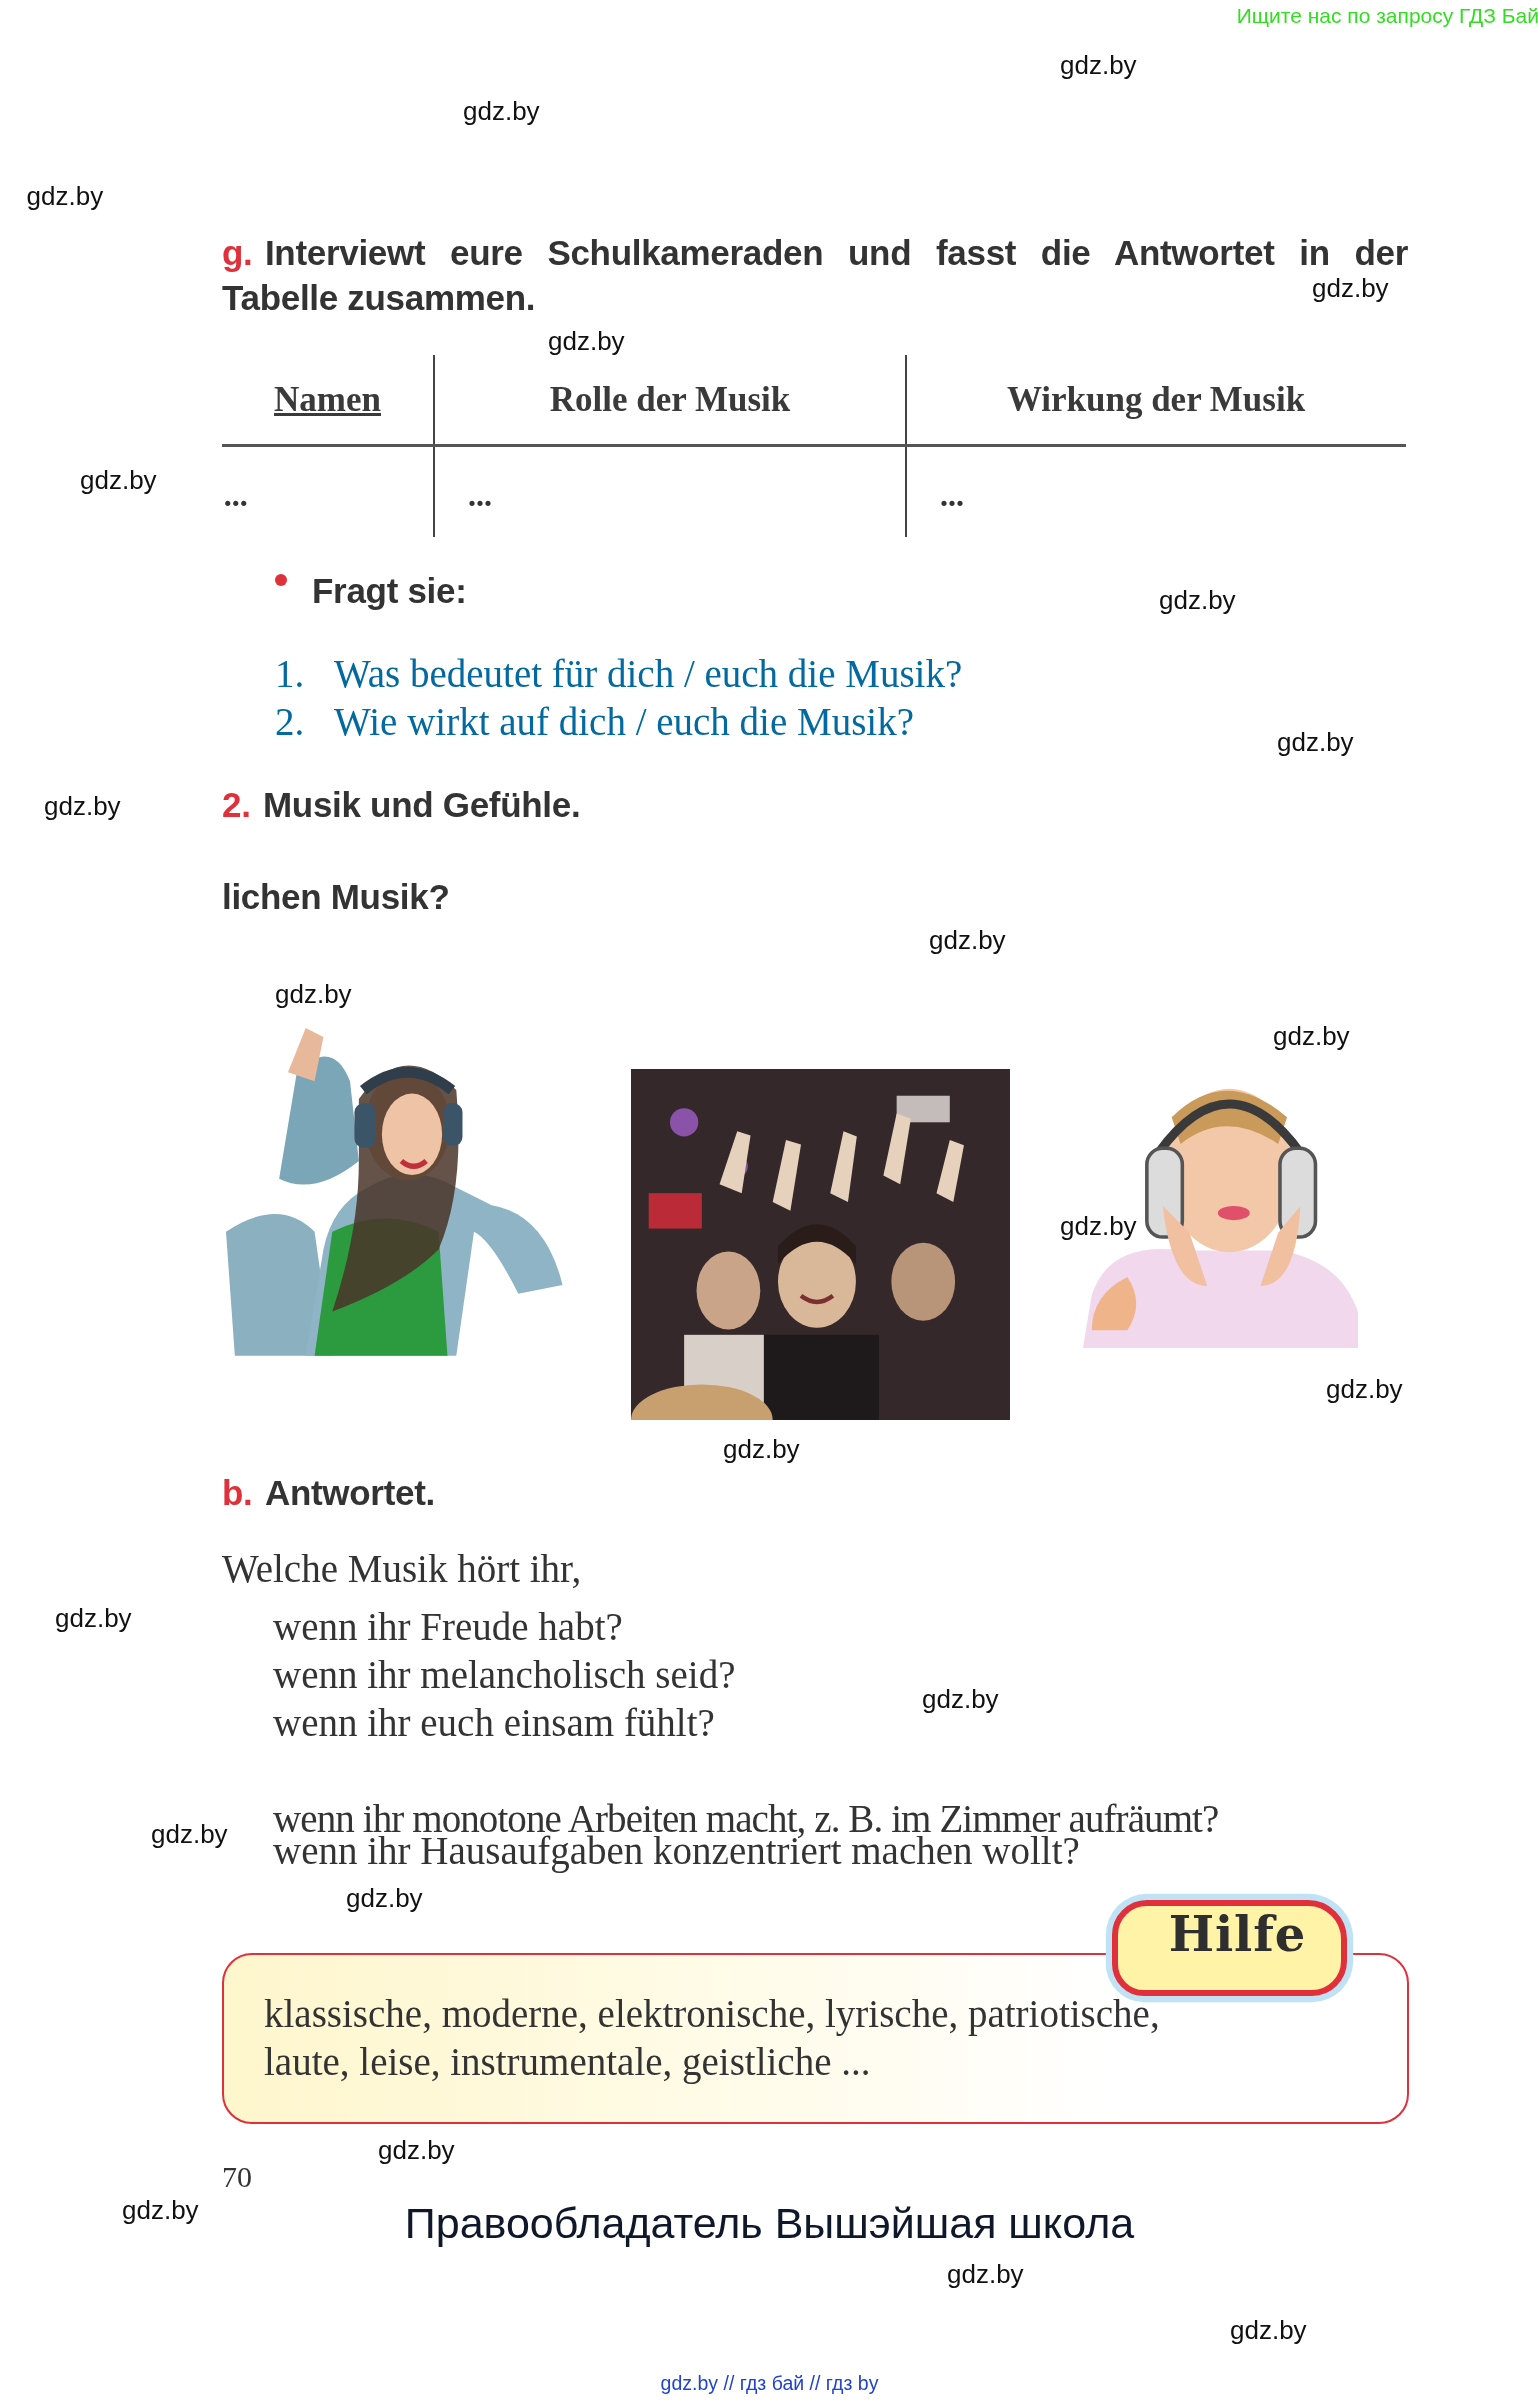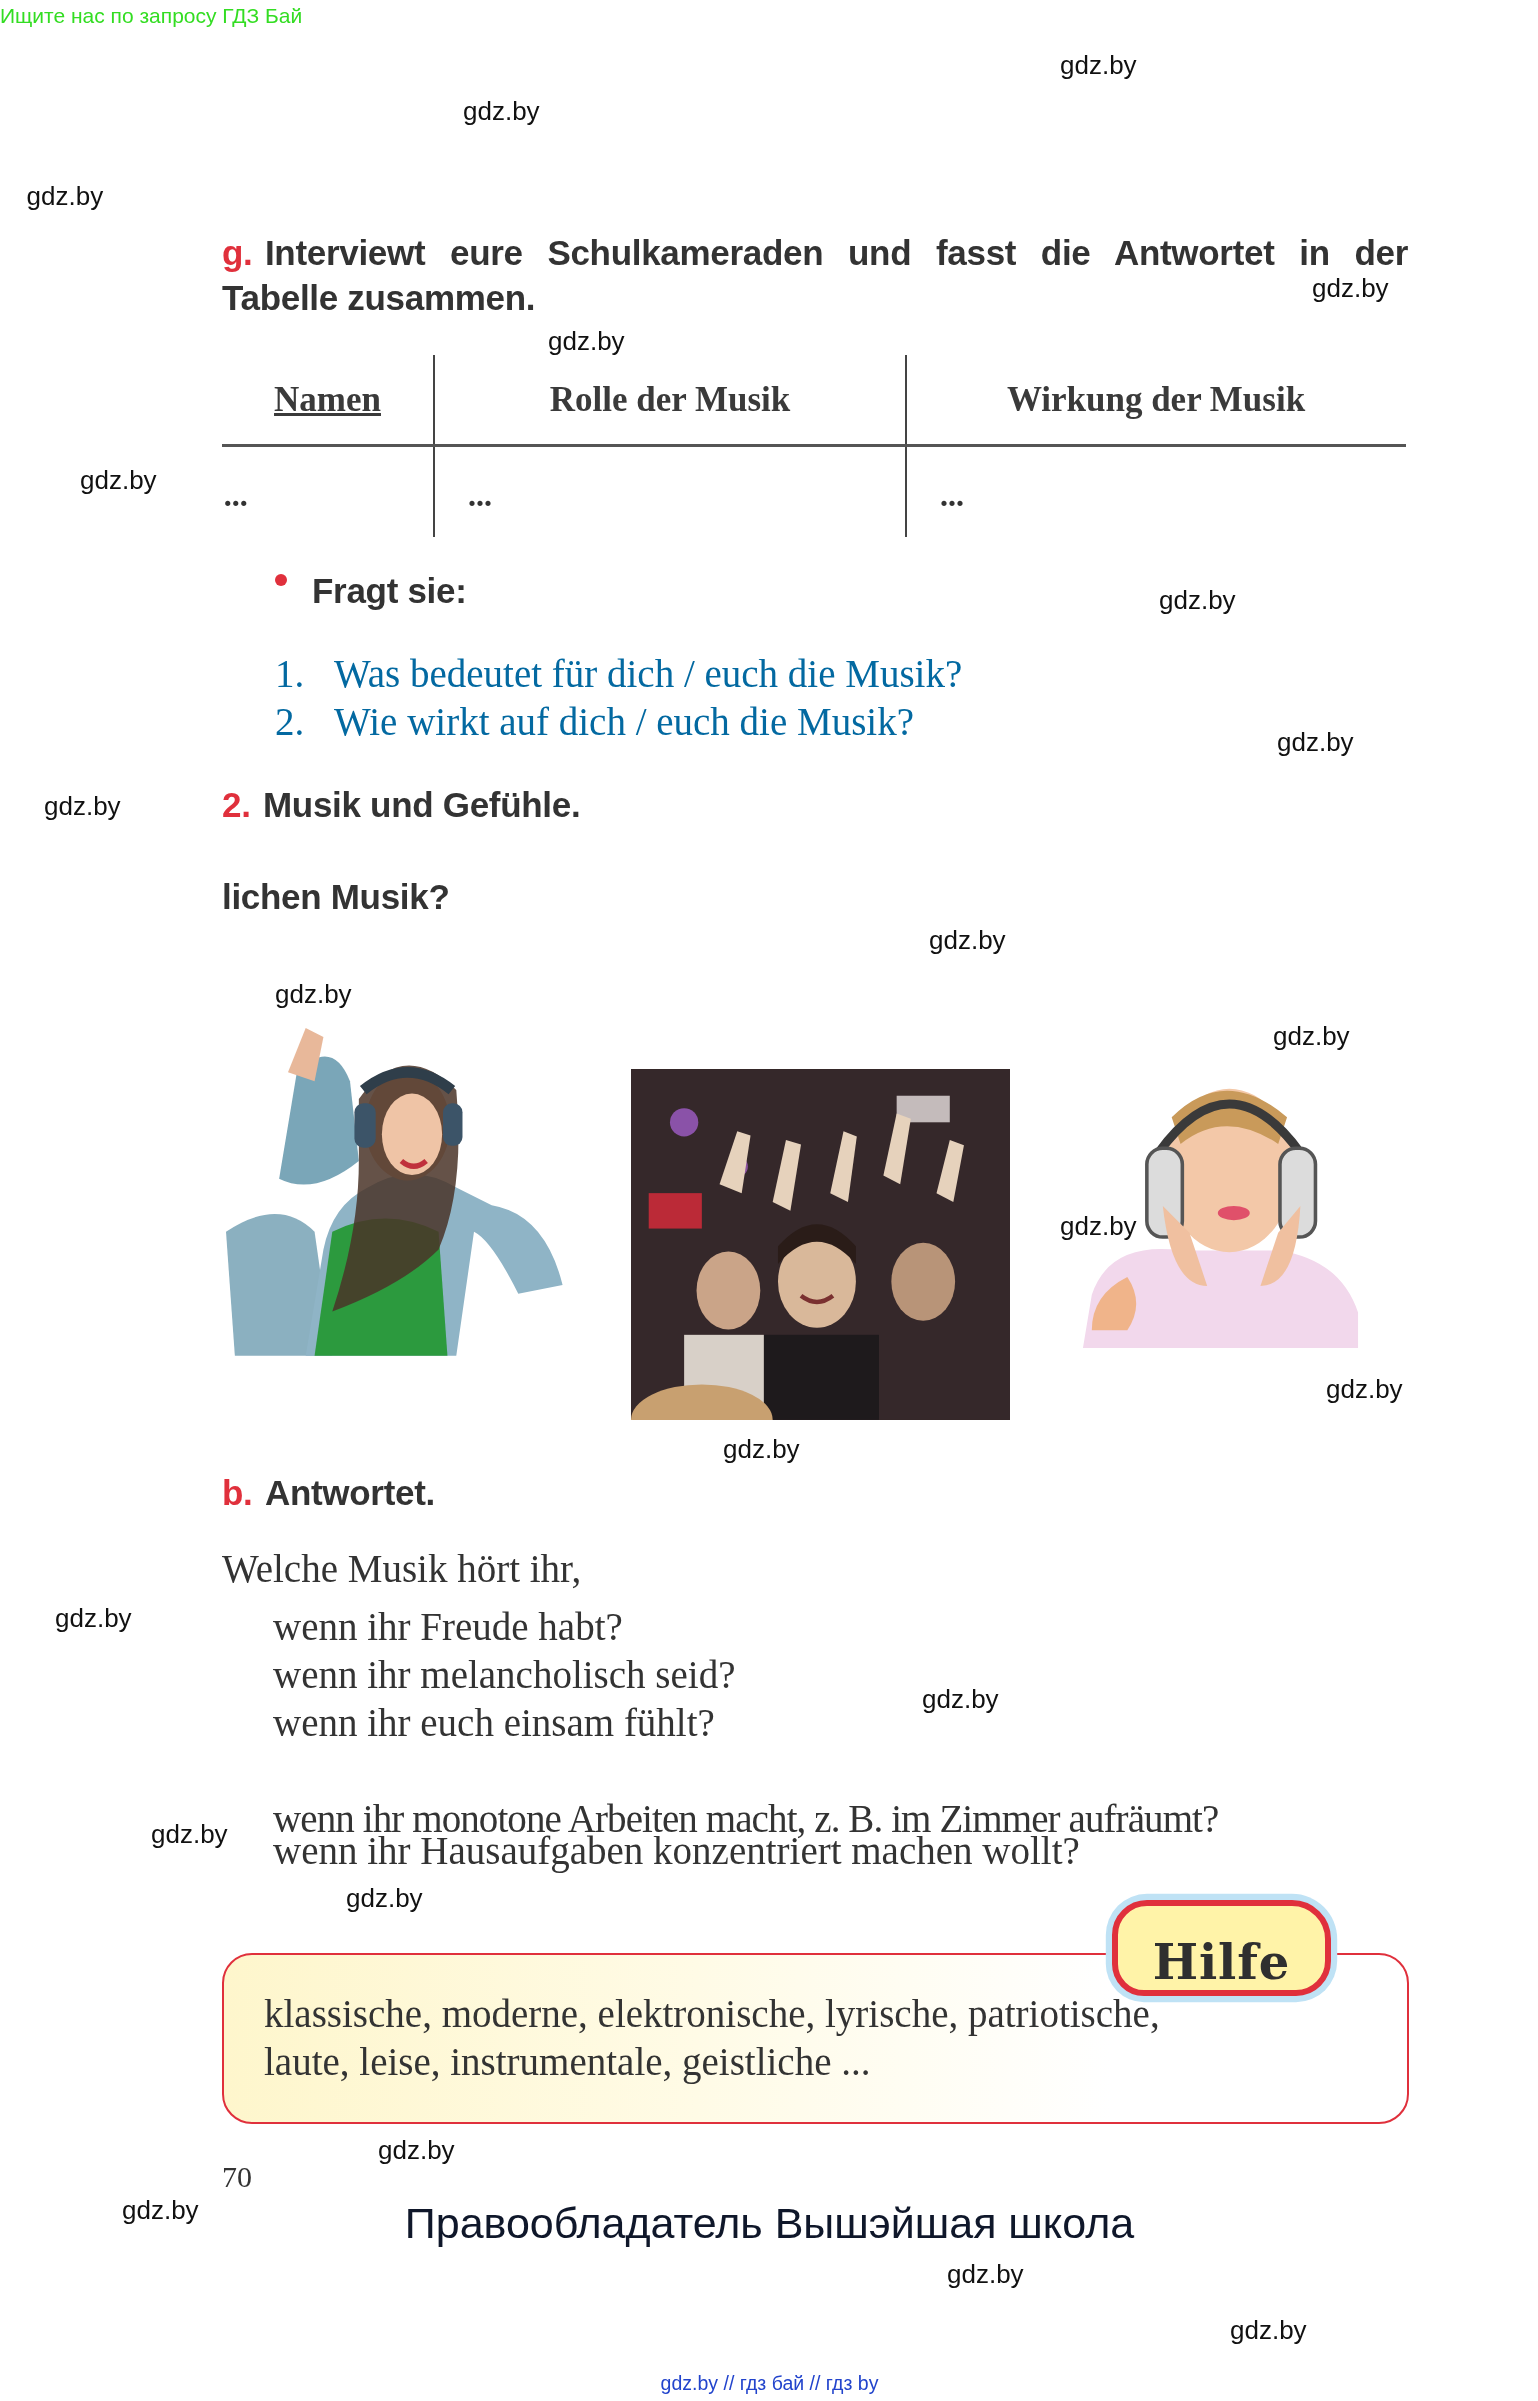--- a/index.html
+++ b/index.html
@@ -1,37 +1,37 @@
 <!DOCTYPE html>
 <html style="font-size:14px"><head>
 <meta charset="utf-8">
 <style>
   html, body { margin: 0; padding: 0; background: #ffffff; }
   body { width: 1539px; height: 2401px; position: relative; overflow: hidden; font-family: "Liberation Serif", serif; color: #333333; }
   .abs { position: absolute; }
   .wm { position: absolute; font-family: "Liberation Sans", sans-serif; font-size: 26px; color: #111; white-space: nowrap; }
-  .top-banner { position: absolute; top: 3.5px; left: 0; width: 1539px; text-align: left; font-family: "Liberation Sans", sans-serif; font-size: 21px; color: #33dd22; }
+  .top-banner { position: absolute; top: 3.5px; left: 0; width: 1539px; text-align: right; font-family: "Liberation Sans", sans-serif; font-size: 21px; color: #33dd22; }
   .sans-b { font-family: "Liberation Sans", sans-serif; font-weight: bold; color: #333; letter-spacing: -0.3px; }
   .red { color: #e0303c; }
   .task { position: absolute; left: 222px; width: 1186px; font-size: 35px; line-height: 45px; }
   .task .num { margin-right: 12.4px; }
   
   .tbl { position: absolute; left: 222px; top: 355px; width: 1184px; height: 182px; }
   .tbl .vline { position: absolute; top: 0; width: 1.8px; height: 182px; background: #444; }
   .tbl .hline { position: absolute; left: 0; top: 89px; width: 1184px; height: 2.7px; background: #555; }
   .tbl .th { position: absolute; top: 25px; font-family: "Liberation Serif", serif; font-weight: bold; font-size: 35px; color: #3a3a3a; text-align: center; }
   .tbl .td { position: absolute; top: 122px; font-size: 32px; font-weight: bold; color: #333; }
   .bullet { position: absolute; left: 275px; top: 574px; width: 12.4px; height: 12.4px; border-radius: 50%; background: #e0303c; }
   .q { position: absolute; left: 275px; font-size: 39px; color: #0369a1; }
   .q .n { display: inline-block; width: 59px; }
   .serif-line { position: absolute; font-size: 39px; color: #333; white-space: nowrap; }
   .img { position: absolute; overflow: hidden; }
   .hilfe-box { position: absolute; left: 222px; top: 1953px; width: 1183px; height: 167px; border: 2.7px solid #e0303c; border-radius: 30px; background: linear-gradient(90deg, #fef6cc 0%, #fffbe6 40%, #ffffff 75%); }
   .hilfe-text { position: absolute; left: 264px; font-size: 39px; color: #333; white-space: nowrap; }
-  .hilfe-badge { position: absolute; left: 1112px; top: 1900px; width: 207px; height: 84px; border-radius: 35px 39px 35px 32px; background: #fff3a8; border: 6.2px solid #e0303c; box-shadow: 0 0 0 6.2px #bfe2f5; display: flex; align-items: flex-end; justify-content: center; }
+  .hilfe-badge { position: absolute; left: 1112px; top: 1900px; width: 207px; height: 84px; border-radius: 35px 39px 35px 32px; background: #fff3a8; border: 6.2px solid #e0303c; box-shadow: 0 0 0 6.2px #bfe2f5; display: flex; align-items: flex-start; justify-content: center; padding-left: 16px; }
   .hilfe-badge span { font-family: "DejaVu Serif", serif; font-weight: bold; font-size: 48px; color: #2f2f2f; letter-spacing: 0.9px; }
   .page-num { position: absolute; left: 222px; top: 2160px; font-size: 30px; color: #333; }
   .copyright { position: absolute; left: 0; width: 1539px; top: 2199px; text-align: center; font-family: "Liberation Sans", sans-serif; font-size: 43px; color: #0f172a; }
   .footer-links { position: absolute; left: 0; width: 1539px; top: 2372px; text-align: center; font-family: "Liberation Sans", sans-serif; font-size: 19.5px; color: #2244cc; }
 </style>
 </head>
 <body>
 
 <div class="top-banner">Ищите нас по запросу ГДЗ Бай</div>
 

